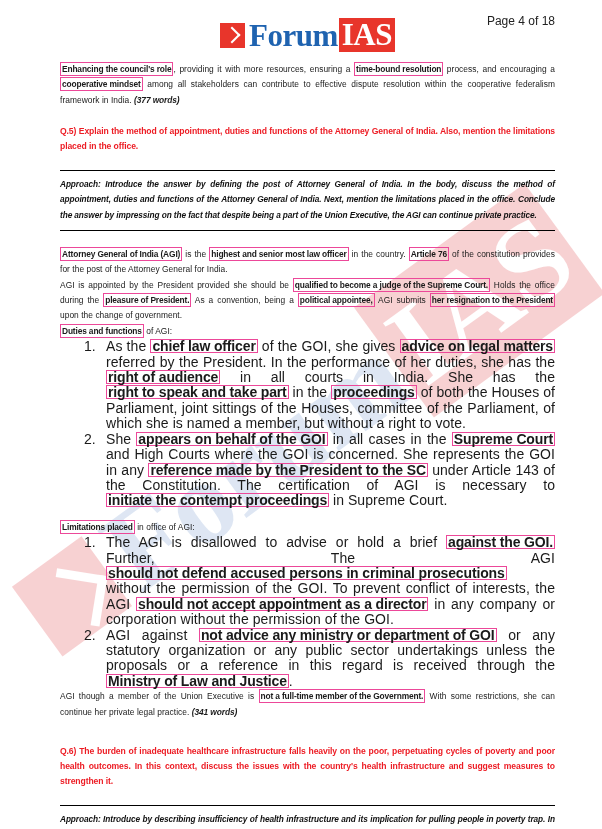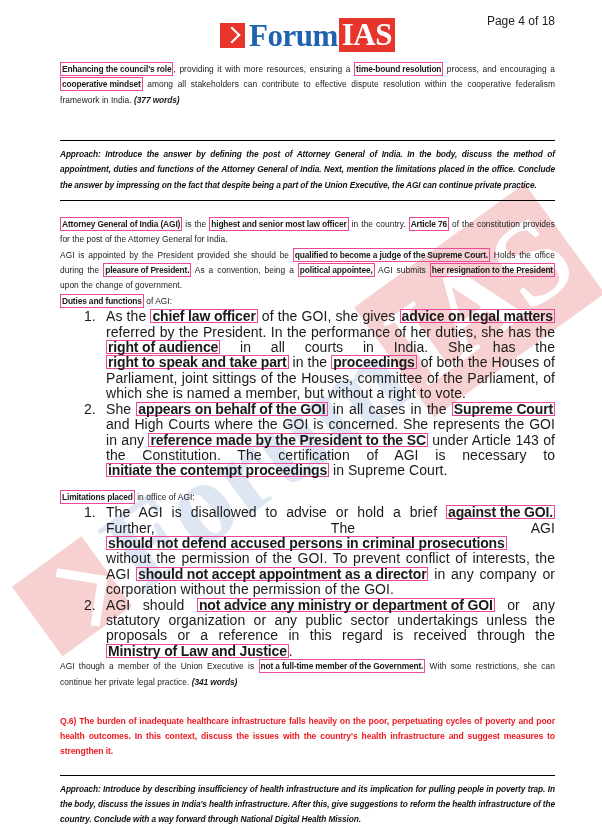--- a/index.html
+++ b/index.html
@@ -235,20 +235,21 @@
       <span class="logo-ias">IAS</span>
     </div>
   </div>
 
   <div class="content">
 
     <p class="body para"><span class="hl">Enhancing the council's role</span><span>, providing it with more resources, ensuring a </span><span class="hl">time-bound resolution</span><span> process, and encouraging a </span><span class="hl">cooperative mindset</span><span> among all stakeholders can contribute to effective dispute resolution within the cooperative federalism framework in India. </span><span class="wc">(377 words)</span></p>
 
     <div class="spacer-md"></div>
 
+    <p class="question">Q.5) Explain the method of appointment, duties and functions of the Attorney General of India. Also, mention the limitations placed in the office.</p>
 
     <div class="spacer-md"></div>
 
     <div class="approach">Approach: Introduce the answer by defining the post of Attorney General of India. In the body, discuss the method of appointment, duties and functions of the Attorney General of India. Next, mention the limitations placed in the office. Conclude the answer by impressing on the fact that despite being a part of the Union Executive, the AGI can continue private practice.</div>
 
     <div class="spacer-md"></div>
 
     <p class="body para"><span class="hl">Attorney General of India (AGI)</span><span> is the </span><span class="hl">highest and senior most law officer</span><span> in the country. </span><span class="hl">Article 76</span><span> of the constitution provides for the post of the Attorney General for India.</span></p>
 
     <p class="body para"><span>AGI is appointed by the President provided she should be </span><span class="hl">qualified to become a judge of the Supreme Court.</span><span> Holds the office during the </span><span class="hl">pleasure of President.</span><span> As a convention, being a </span><span class="hl">political appointee,</span><span> AGI submits </span><span class="hl wrapok">her resignation to the President</span><span> upon the change of government.</span></p>
@@ -259,21 +260,21 @@
       <li class="body"><span>As the </span><span class="hl">chief law officer</span><span> of the GOI, she gives </span><span class="hl">advice on legal matters</span><span> referred by the President. In the performance of her duties, she has the </span><span class="hl">right of audience</span><span> in all courts in India. She has the </span><span class="hl wrapok">right to speak and take part</span><span> in the </span><span class="hl">proceedings</span><span> of both the Houses of Parliament, joint sittings of the Houses, committee of the Parliament, of which she is named a member, but without a right to vote.</span></li>
       <li class="body"><span>She </span><span class="hl">appears on behalf of the GOI</span><span> in all cases in the </span><span class="hl">Supreme Court</span><span> and High Courts where the GOI is concerned. She represents the GOI in any </span><span class="hl">reference made by the President to the SC</span><span> under Article 143 of the Constitution. The certification of AGI is necessary to </span><span class="hl">initiate the contempt proceedings</span><span> in Supreme Court.</span></li>
     </ol>
 
     <div class="spacer-sm"></div>
 
     <p class="body sec-head"><span class="hl">Limitations placed</span><span> in office of AGI:</span></p>
 
     <ol class="numlist">
       <li class="body"><span>The AGI is disallowed to advise or hold a brief </span><span class="hl">against the GOI.</span><span> Further, The AGI </span><span class="hl wrapok">should not defend accused persons in criminal prosecutions</span><span> without the permission of the GOI. To prevent conflict of interests, the AGI </span><span class="hl">should not accept appointment as a director</span><span> in any company or corporation without the permission of the GOI.</span></li>
-      <li class="body"><span>AGI should </span><span class="hl">not advice any ministry or department of GOI</span><span> or any statutory organization or any public sector undertakings unless the proposals or a reference in this regard is received through the </span><span class="hl wrapok">Ministry of Law and Justice</span><span>.</span></li>
+      <li class="body"><span>AGI against </span><span class="hl">not advice any ministry or department of GOI</span><span> or any statutory organization or any public sector undertakings unless the proposals or a reference in this regard is received through the </span><span class="hl wrapok">Ministry of Law and Justice</span><span>.</span></li>
     </ol>
 
     <p class="body para-tight"><span>AGI though a member of the Union Executive is </span><span class="hl">not a full-time member of the Government.</span><span> With some restrictions, she can continue her private legal practice. </span><span class="wc">(341 words)</span></p>
 
     <div class="spacer-lg"></div>
 
     <p class="question">Q.6) The burden of inadequate healthcare infrastructure falls heavily on the poor, perpetuating cycles of poverty and poor health outcomes. In this context, discuss the issues with the country's health infrastructure and suggest measures to strengthen it.</p>
 
     <div class="spacer-md"></div>
 

